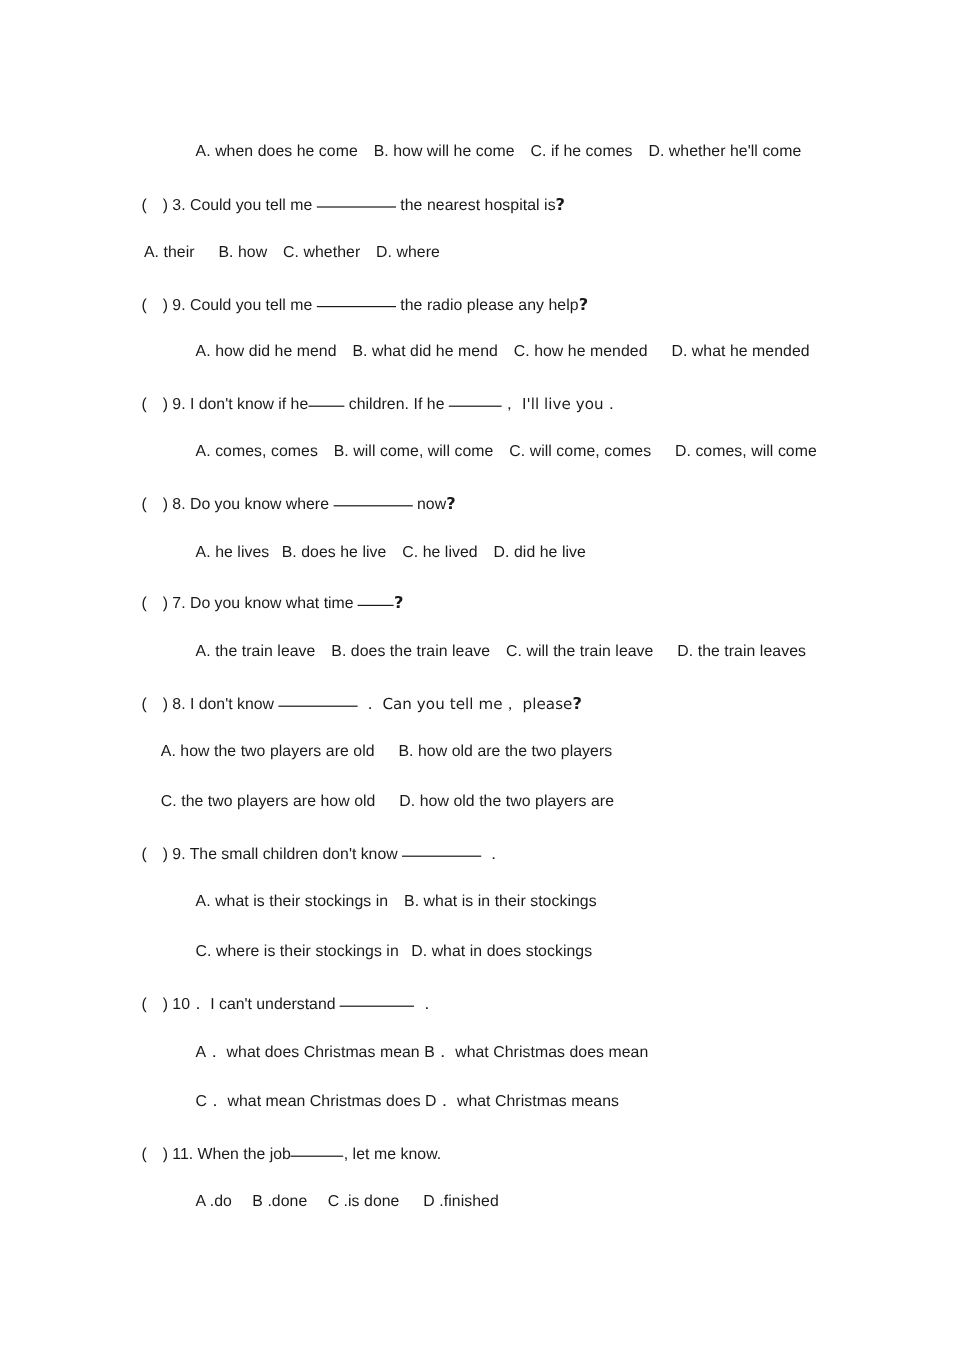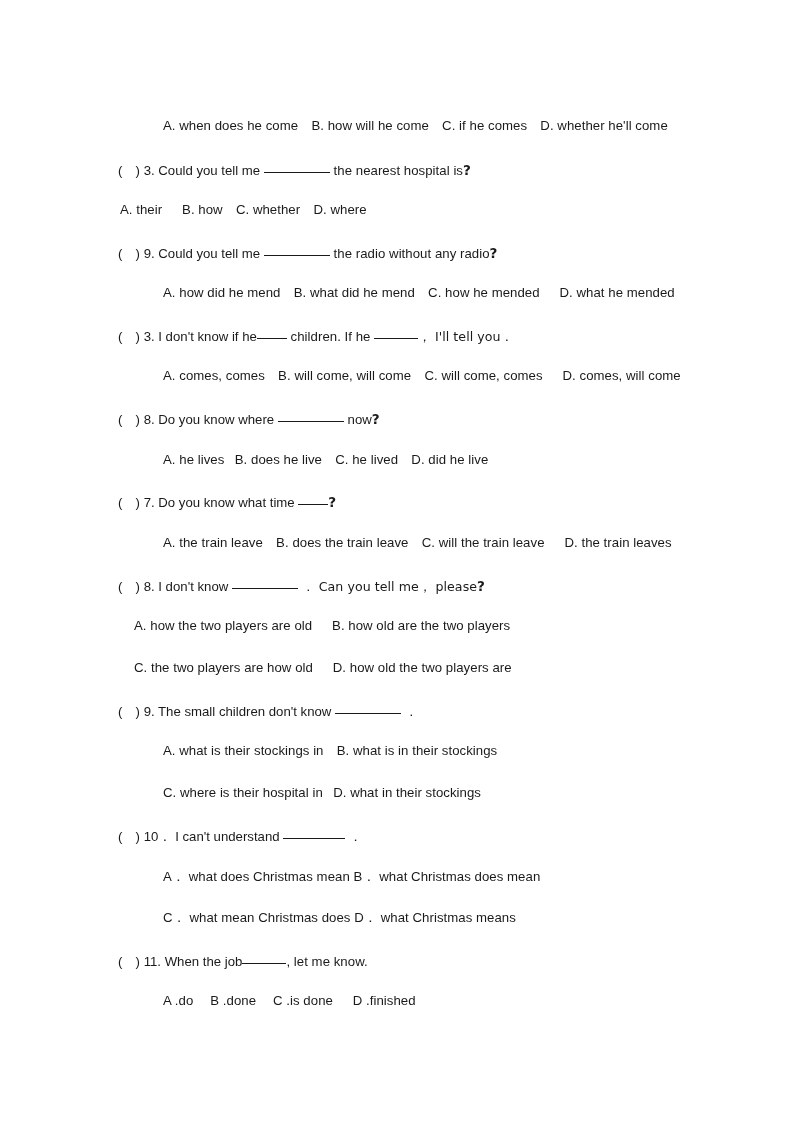--- a/index.html
+++ b/index.html
@@ -69,39 +69,39 @@
 </head>
 <body>
 
 <div class="page">
 
   <div class="line ind-opt" style="top:118px;"><span>A. when does he come B. how will he come C. if he comes D. whether he'll come</span></div>
 
   <div class="line ind-stem" style="top:161px;"><span class="paren">( ) 3. Could you tell me </span><span class="blank w-xl"></span><span> the nearest hospital is</span><span class="qmark">?</span></div>
   <div class="line ind-opt-l" style="top:202px;"><span>A. their  B. how C. whether D. where</span></div>
 
-  <div class="line ind-stem" style="top:244px;"><span class="paren">( ) 9. Could you tell me </span><span class="blank w-xl"></span><span> the radio without any radio</span><span class="qmark">?</span></div>
+  <div class="line ind-stem" style="top:244px;"><span class="paren">( ) 9. Could you tell me </span><span class="blank w-xl"></span><span> the radio please any help</span><span class="qmark">?</span></div>
   <div class="line ind-opt" style="top:285px;"><span>A. how did he mend B. what did he mend C. how he mended  D. what he mended</span></div>
 
-  <div class="line ind-stem" style="top:327px;"><span class="paren">( ) 3. I don't know if he</span><span class="blank w-sm"></span><span> children. If he </span><span class="blank w-md"></span><span class="fw">， I'll tell you</span><span class="fw">．</span></div>
+  <div class="line ind-stem" style="top:327px;"><span class="paren">( ) 9. I don't know if he</span><span class="blank w-sm"></span><span> children. If he </span><span class="blank w-md"></span><span class="fw">， I'll live you</span><span class="fw">．</span></div>
   <div class="line ind-opt" style="top:368px;"><span>A. comes, comes B. will come, will come C. will come, comes  D. comes, will come</span></div>
 
   <div class="line ind-stem" style="top:410px;"><span class="paren">( ) 8. Do you know where </span><span class="blank w-xl"></span><span> now</span><span class="qmark">?</span></div>
   <div class="line ind-opt" style="top:452px;"><span>A. he lives  B. does he live C. he lived D. did he live</span></div>
 
   <div class="line ind-stem" style="top:493px;"><span class="paren">( ) 7. Do you know what time </span><span class="blank w-sm"></span><span class="qmark">?</span></div>
   <div class="line ind-opt" style="top:535px;"><span>A. the train leave B. does the train leave C. will the train leave  D. the train leaves</span></div>
 
   <div class="line ind-stem" style="top:577px;"><span class="paren">( ) 8. I don't know </span><span class="blank w-xl"></span><span class="fw"> ． Can you tell me， please</span><span class="qmark">?</span></div>
   <div class="line ind-opt-m" style="top:618px;"><span>A. how the two players are old  B. how old are the two players</span></div>
   <div class="line ind-opt-m" style="top:660px;"><span>C. the two players are how old  D. how old the two players are</span></div>
 
   <div class="line ind-stem" style="top:702px;"><span class="paren">( ) 9. The small children don't know </span><span class="blank w-xl"></span><span class="fw"> ．</span></div>
   <div class="line ind-opt" style="top:743px;"><span>A. what is their stockings in B. what is in their stockings</span></div>
-  <div class="line ind-opt" style="top:785px;"><span>C. where is their hospital in  D. what in their stockings</span></div>
+  <div class="line ind-opt" style="top:785px;"><span>C. where is their stockings in  D. what in does stockings</span></div>
 
   <div class="line ind-stem" style="top:827px;"><span class="paren">( ) 10． I can't understand </span><span class="blank w-lg"></span><span class="fw"> ．</span></div>
   <div class="line ind-opt" style="top:869px;"><span>A． what does Christmas mean B． what Christmas does mean</span></div>
   <div class="line ind-opt" style="top:910px;"><span>C． what mean Christmas does D． what Christmas means</span></div>
 
   <div class="line ind-stem" style="top:952px;"><span class="paren">( ) 11. When the job</span><span class="blank w-md"></span><span>, let me know.</span></div>
   <div class="line ind-opt" style="top:993px;"><span>A .do  B .done  C .is done  D .finished</span></div>
 
 </div>
 

